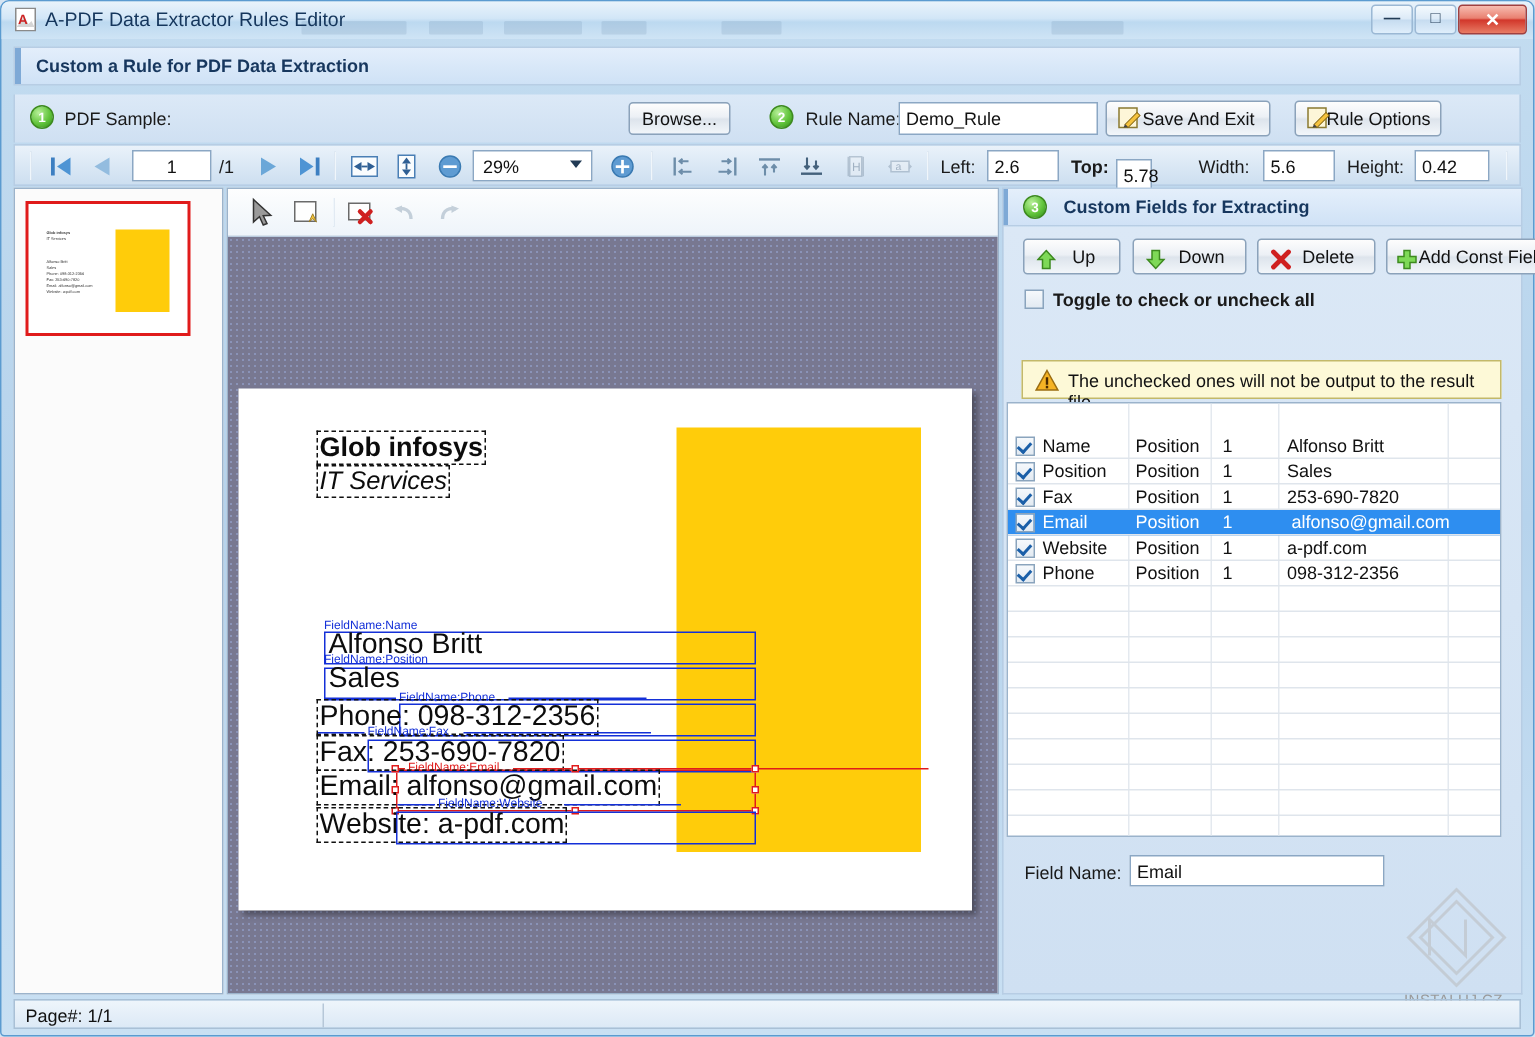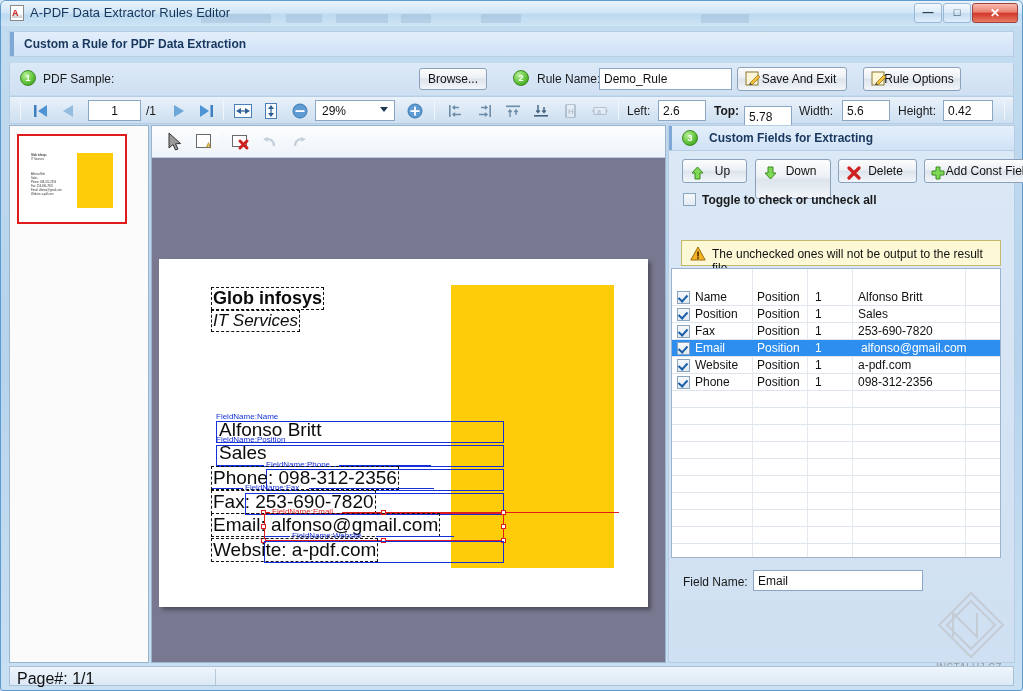--- a/index.html
+++ b/index.html
@@ -264,21 +264,21 @@
     position: absolute; left: 935px; top: 661px;
     font-size: 10px; color: #9a9a9a; letter-spacing: 0.3px;
   }
 
   
   #statusbar {
     position: absolute; left: 8px; top: 665px; width: 1005px; height: 20px;
     background: linear-gradient(to bottom,#eef5fb,#dce9f6);
     border: 1px solid #a9c0d6;
   }
-  #status-text { position: absolute; left: 7px; top: 3px; font-size: 16px; color: #111; }
+  #status-text { position: absolute; left: 7px; top: 3px; font-size: 12px; color: #111; }
   #status-sep { position: absolute; left: 205px; top: 2px; width: 1px; height: 16px; background: #b6c7d8; }
 </style>
 </head>
 <body>
 
 <div id="window">
 
   <div id="titlebar">
     <div class="ghost" style="left:200px; width:70px;"></div>
     <div class="ghost" style="left:285px; width:36px;"></div>
@@ -459,21 +459,21 @@
         <text x="9" y="12.5" font-size="7" fill="#5d7086" font-family="Liberation Sans, sans-serif">a</text>
         <path d="M4 10 L6 8 L6 12 Z M20 10 L18 8 L18 12 Z" fill="#8295a8"></path>
       </svg>
     </div>
 
     <div class="tsep" style="left:608px;"></div>
 
     <div class="fieldlabel" style="left:617px; top:7px;">Left:</div>
     <div class="tbox" style="left:648px; top:3px; width:48px; height:21px;">2.6</div>
     <div class="fieldlabel" style="left:704px; top:7px;font-weight:bold;">Top:</div>
-    <div class="tbox" style="left:734px; top:9px; width:48px; height:21px;">5.78</div>
+    <div class="tbox" style="left:734px; top:9px; width:24px; height:21px;">5.78</div>
     <div class="fieldlabel" style="left:789px; top:7px;">Width:</div>
     <div class="tbox" style="left:832px; top:3px; width:48px; height:21px;">5.6</div>
     <div class="fieldlabel" style="left:888px; top:7px;">Height:</div>
     <div class="tbox" style="left:933px; top:3px; width:50px; height:21px;">0.42</div>
     <div class="tsep" style="left:994px;"></div>
   </div>
 
   <div id="thumbpane">
     <div id="thumb">
       <div class="ybox"></div>
@@ -607,21 +607,21 @@
 
       <div class="btn" style="left:13px; top:8px; width:65px; height:24px; line-height:22px;">
         <span style="position:absolute; left:8px; top:5px; width:13px; height:14px;">
           <svg width="13" height="14" viewBox="0 0 13 14">
             <path d="M6.5 1 L12 7 L9 7 L9 13 L4 13 L4 7 L1 7 Z" fill="#7ed957" stroke="#3d8a1f"></path>
           </svg>
         </span>
         <span style="margin-left:16px;"><span>Up</span></span>
       </div>
 
-      <div class="btn" style="left:86px; top:8px; width:76px; height:40px; line-height:22px;text-align:center;">
+      <div class="btn" style="left:86px; top:8px; width:76px; height:24px; line-height:22px;text-align:center;">
         <span style="position:absolute; left:8px; top:5px; width:13px; height:14px;">
           <svg width="13" height="14" viewBox="0 0 13 14">
             <path d="M6.5 13 L1 7 L4 7 L4 1 L9 1 L9 7 L12 7 Z" fill="#7ed957" stroke="#3d8a1f"></path>
           </svg>
         </span>
         <span style="margin-left:16px;"><span>Down</span></span>
       </div>
 
       <div class="btn" style="left:169px; top:8px; width:79px; height:24px; line-height:22px;">
         <span style="position:absolute; left:8px; top:5px; width:14px; height:14px;">

